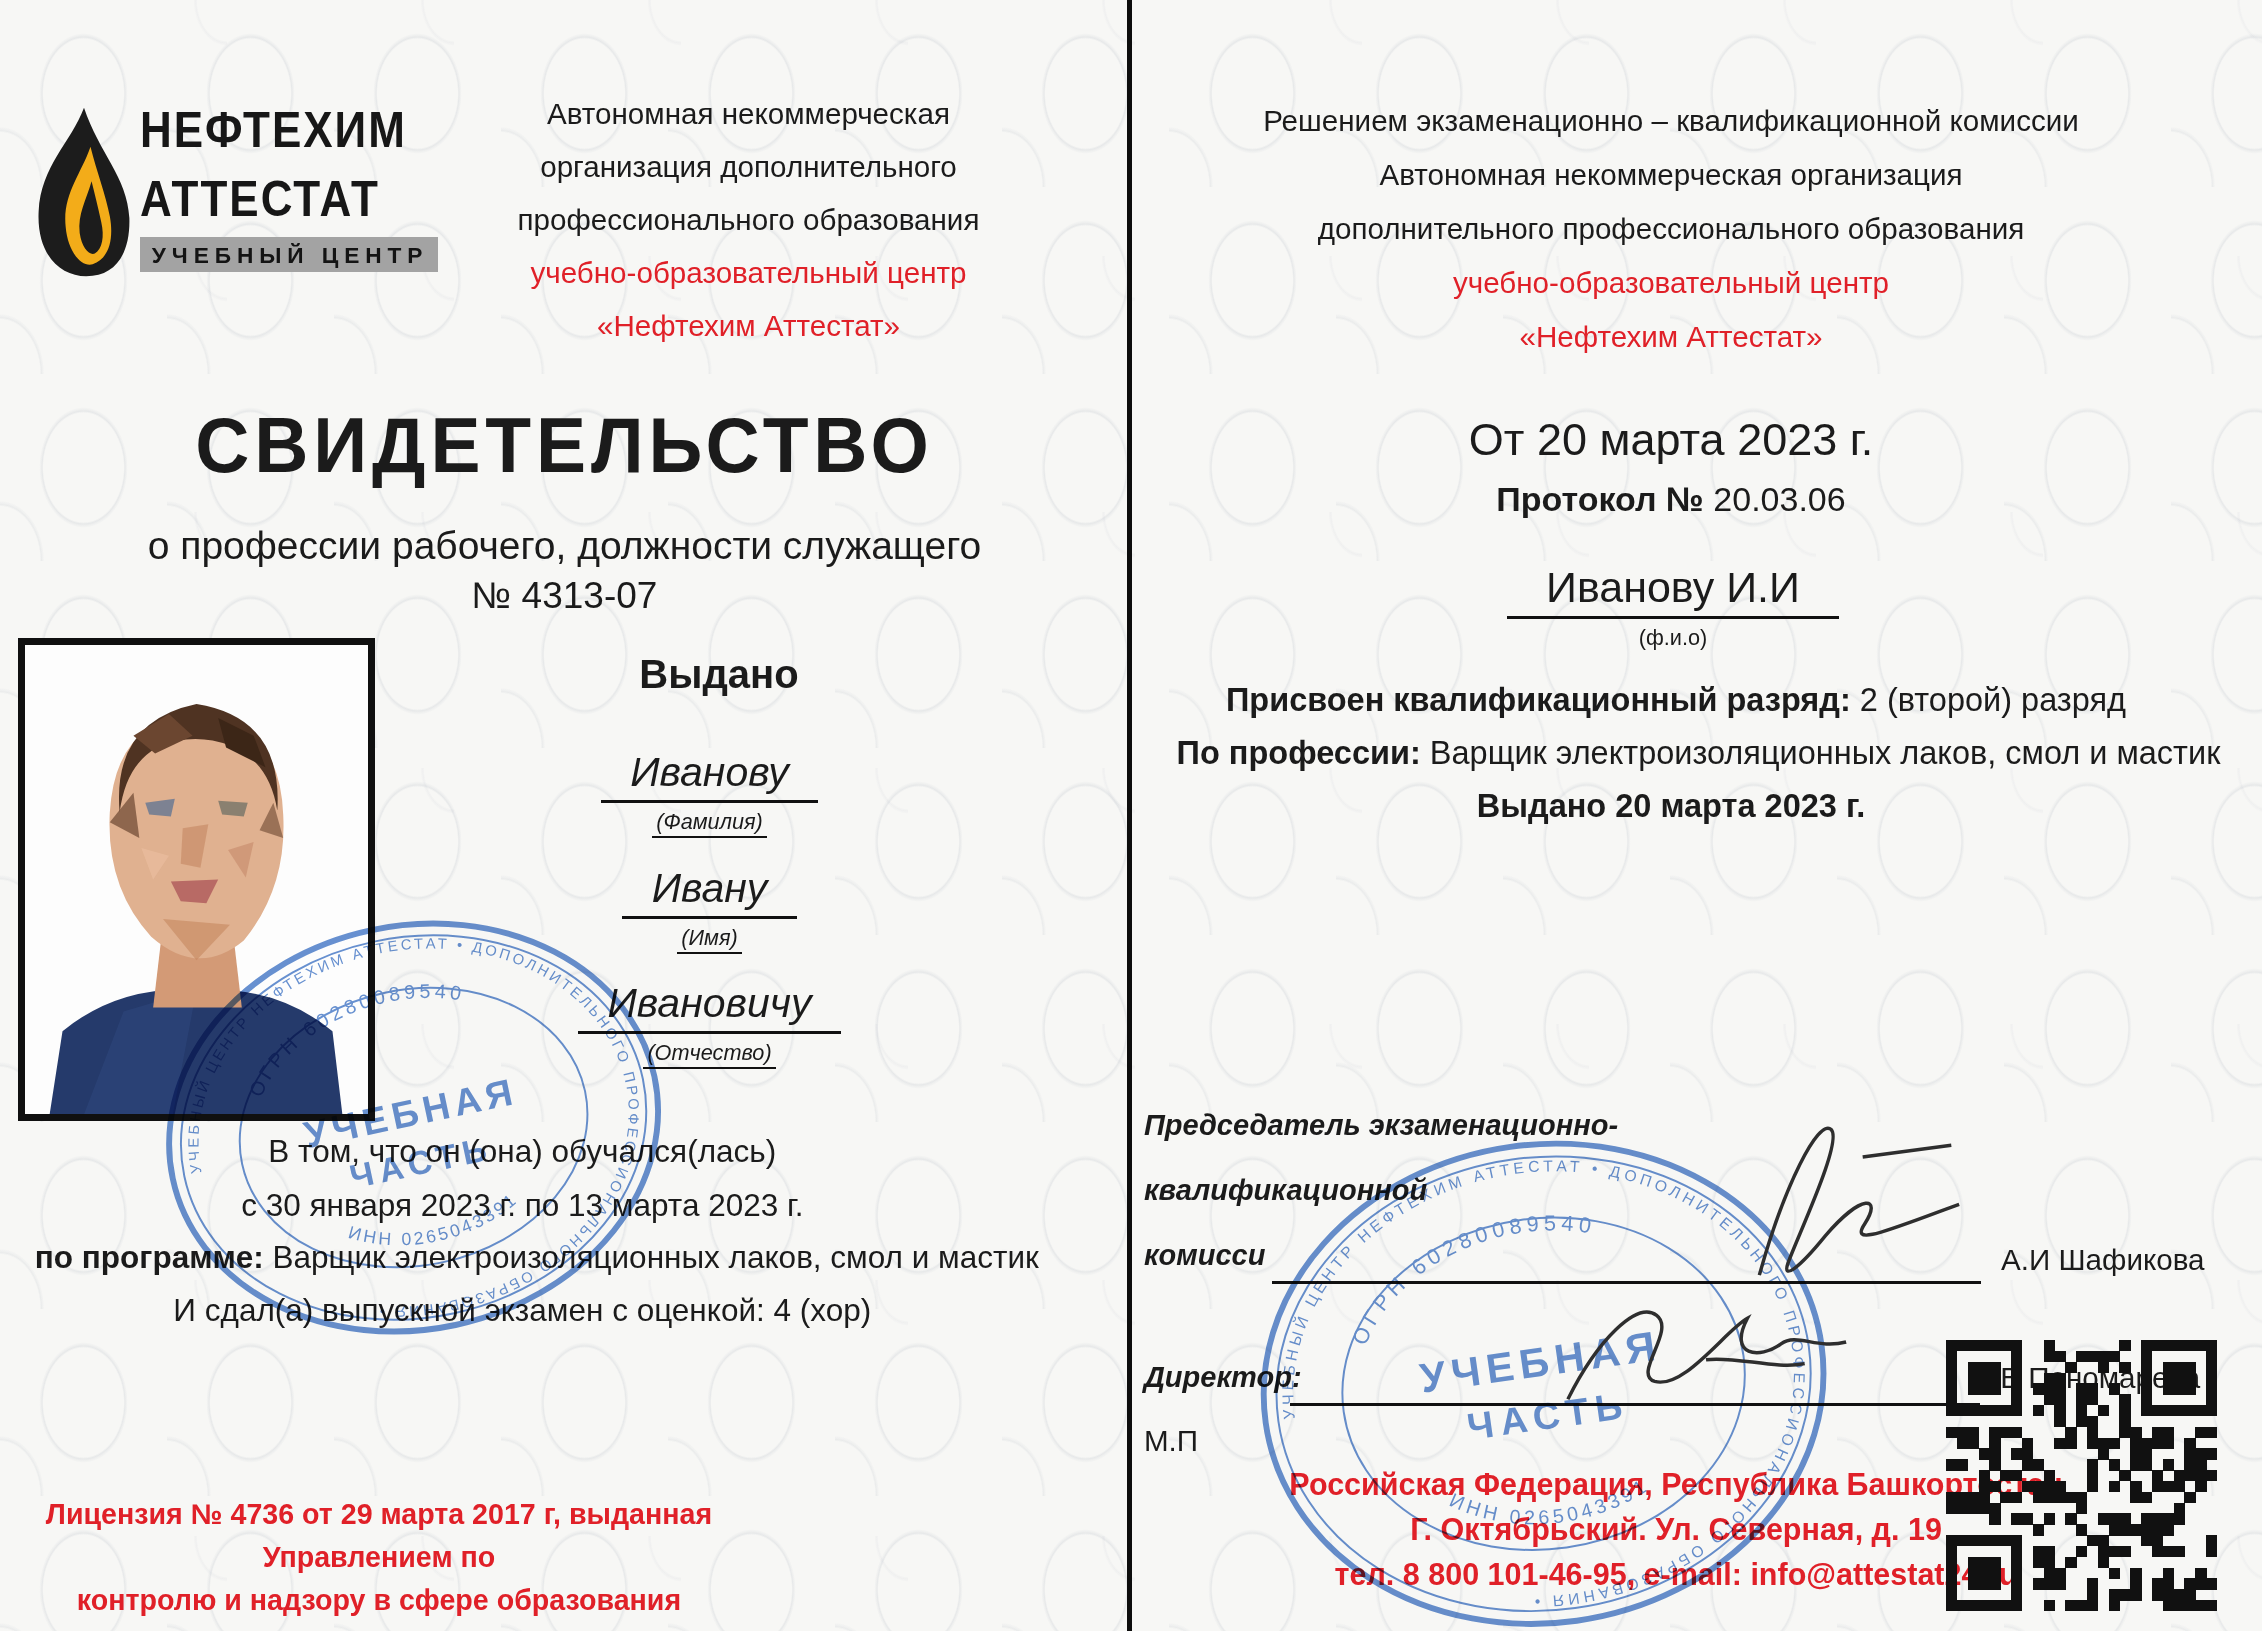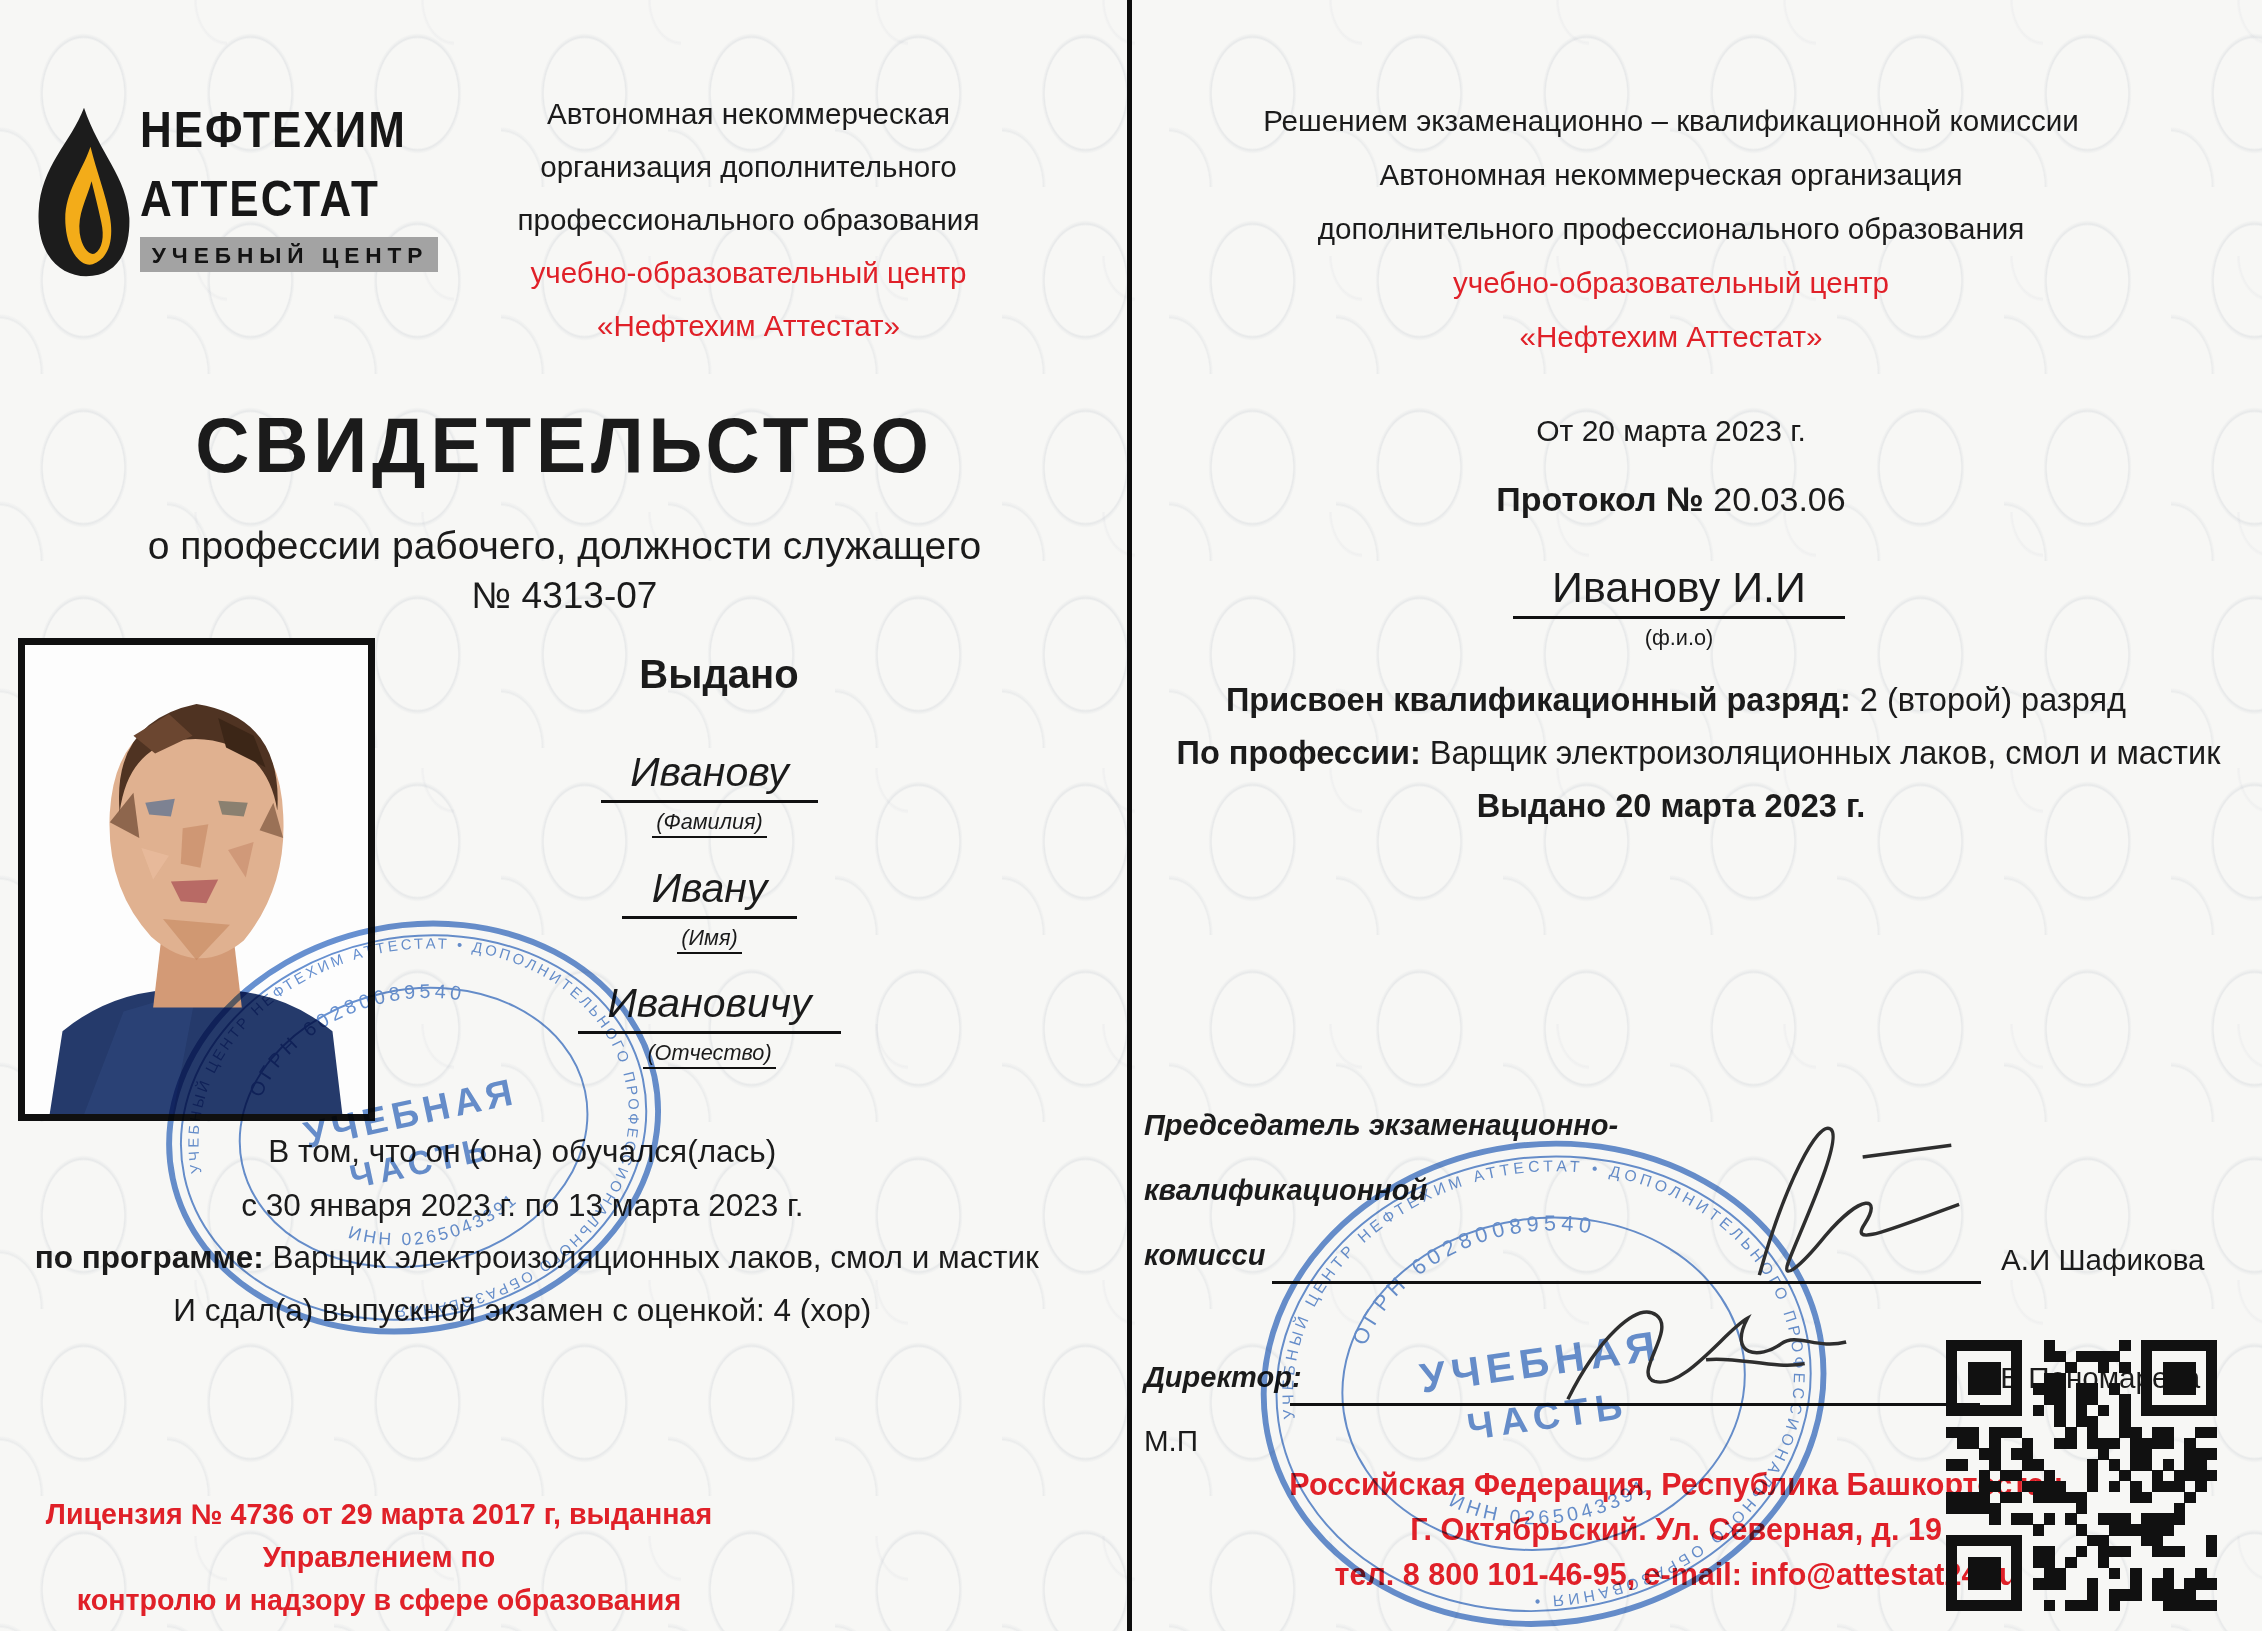--- a/index.html
+++ b/index.html
@@ -26,21 +26,21 @@
   .org{font-size:29.6px;line-height:53px;}
   .title{font-size:75px;font-weight:800;letter-spacing:4.9px;transform:scaleY(1.05);}
   .subtitle{font-size:39px;}
   .docnum{font-size:37px;}
   .issued{font-size:40px;font-weight:bold;}
   .name-u{display:inline-block;font-size:41px;border-bottom:3px solid #111;padding:0 29.6px 3.9px;}
   .cap-u{display:inline-block;font-size:21.7px;border-bottom:2px solid #111;padding:0 3.9px 1px;}
   .body-line{font-size:31.5px;}
   .license{font-size:28.6px;font-weight:600;line-height:43px;}
   .rhead{font-size:29.6px;line-height:54px;}
-  .dateline{font-size:30px;}
+  .dateline{font-size:45px;}
   .proto{font-size:34px;}
   .fio-u{display:inline-block;font-size:43px;border-bottom:3px solid #111;padding:0 39px 3.9px;}
   .fio-cap{font-size:21.7px;}
   .qline{font-size:32.5px;}
   .sig-label{font-size:29px;font-weight:bold;font-style:italic;}
   .sig-name{font-size:29.6px;}
   .sig-line{border-bottom:3px solid #111;height:0;}
   .addr{font-size:30.5px;font-weight:600;line-height:45px;}
   .photo-frame{border:7.9px solid #101010;background:#fdfdfd;overflow:hidden;}
   .stamp{mix-blend-mode:multiply;opacity:.82;z-index:3;}
@@ -158,21 +158,21 @@
     <div class="red">«Нефтехим Аттестат»</div>
   </div>
 
   <div class="abs center dateline" style="left:0;top:414px;width:1074px;">От 20 марта 2023 г.</div>
 
   <div class="abs center proto" style="left:0;top:480px;width:1074px;">
     <span class="b">Протокол №</span>
     <span>20.03.06</span>
   </div>
 
-  <div class="abs center" style="left:8px;top:563px;width:1074px;">
+  <div class="abs center" style="left:2px;top:563px;width:1074px;">
     <span class="fio-u">Иванову И.И</span>
     <div class="fio-cap" style="margin-top:5.9px;">(ф.и.о)</div>
   </div>
 
   <div class="abs center qline" style="left:0;top:682px;width:1084px;">
     <span class="b">Присвоен квалификационный разряд:</span>
     <span>2 (второй) разряд</span>
   </div>
   <div class="abs center qline" style="left:0;top:735px;width:1129px;white-space:nowrap;">
     <span class="b">По профессии:</span>

